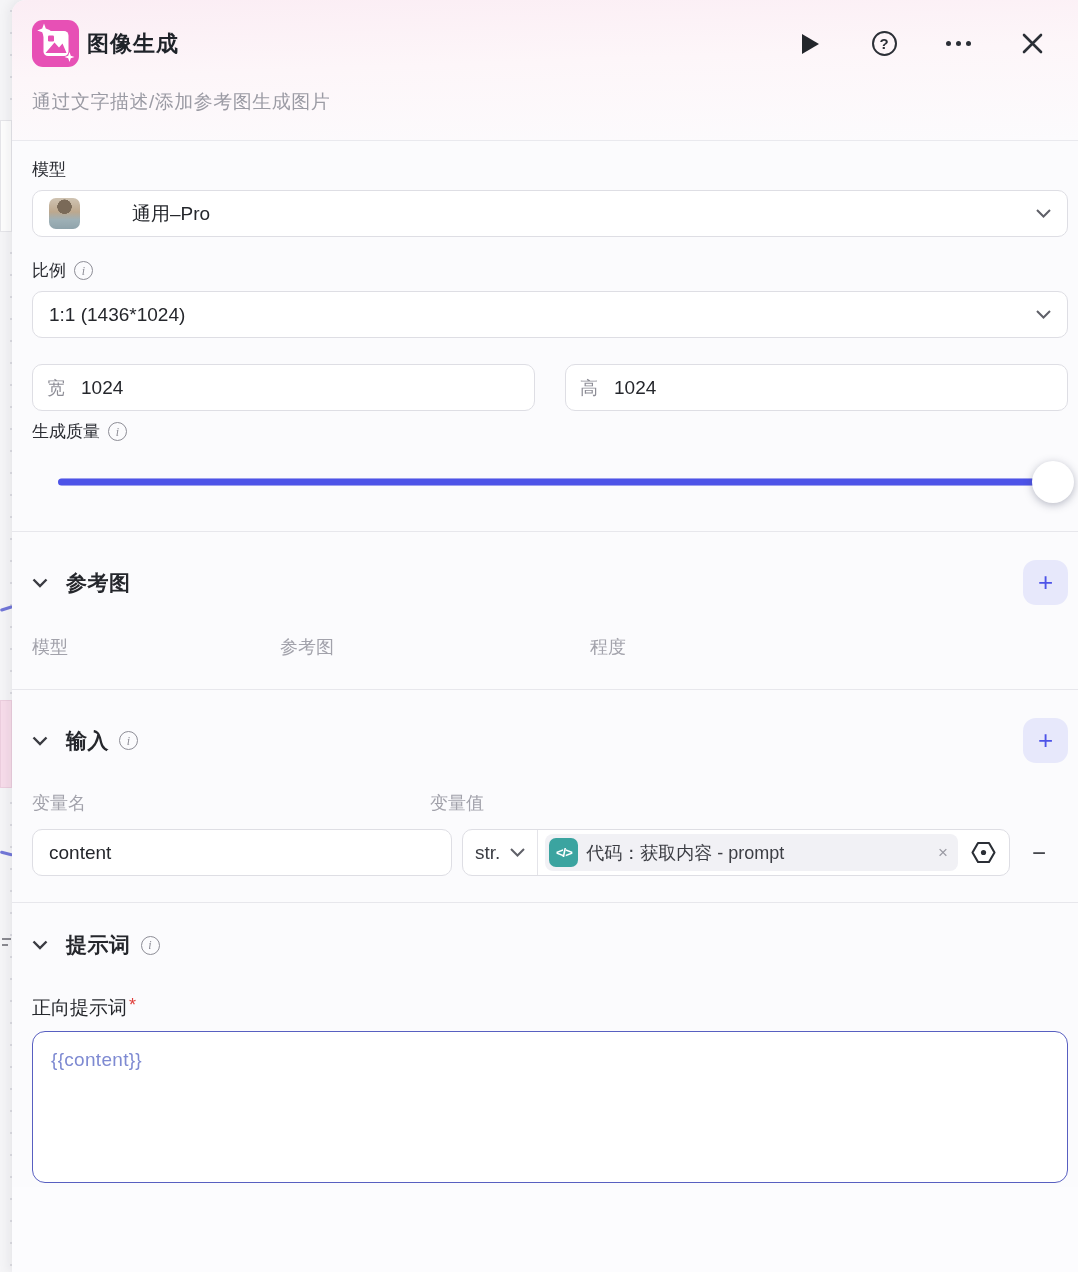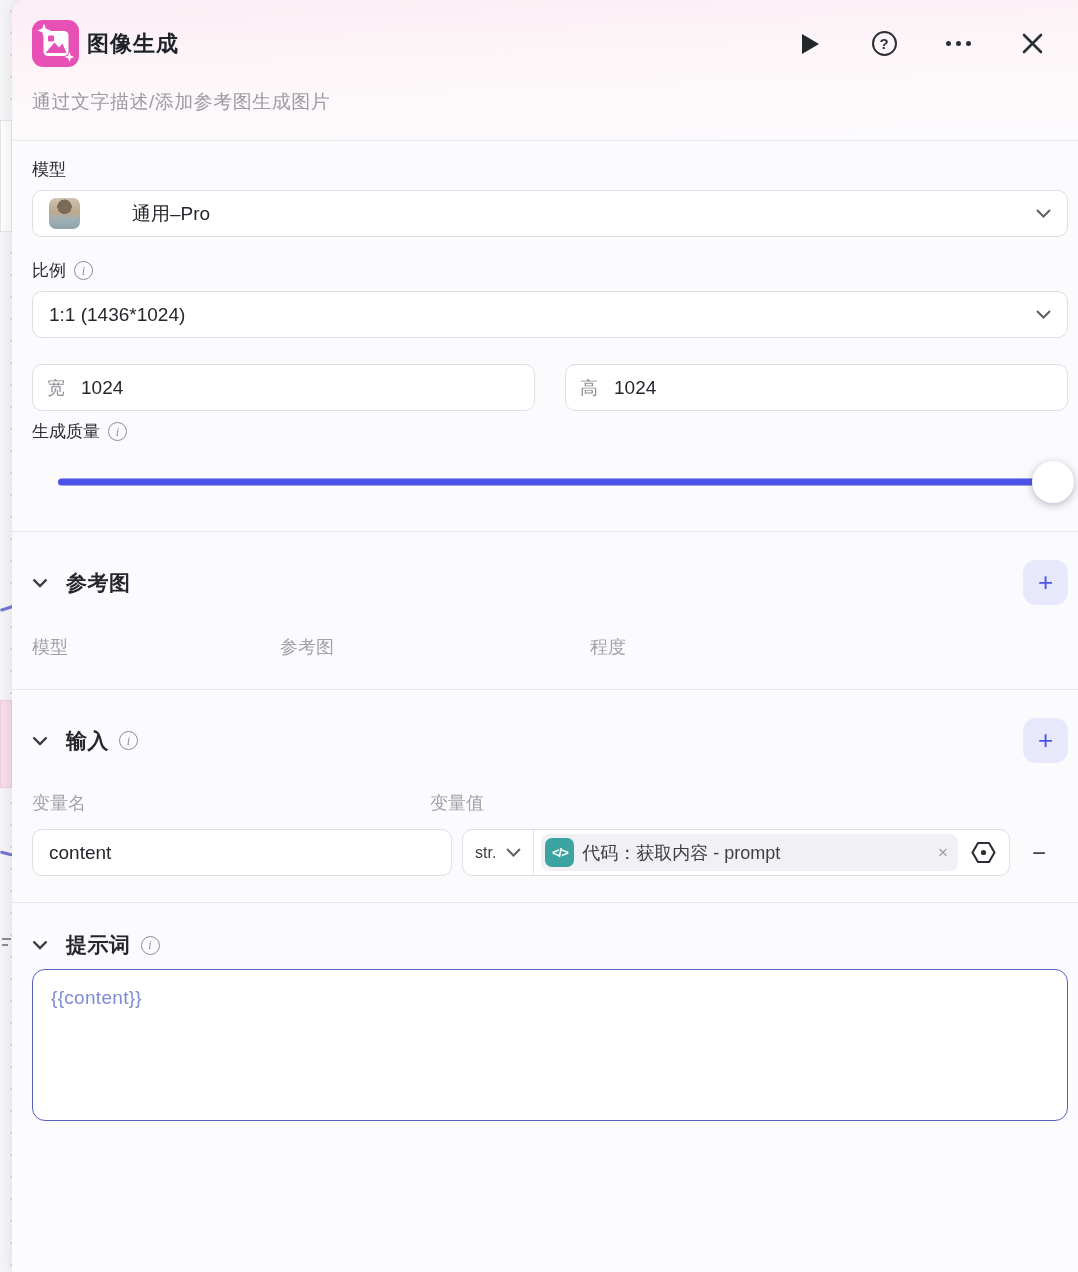--- a/index.html
+++ b/index.html
@@ -100,21 +100,21 @@
   
   .ref-col1 { width:248px; } .ref-col2 { width:310px; }
 
   
   .in-col1 { width:398px; }
   .var-row { display:flex; align-items:center; margin-top:4px; padding-bottom:26px; }
   .var-name { width:420px; height:47px; background:#fff; border:1px solid #dedee4; border-radius:10px; display:flex; align-items:center; padding:0 16px; }
   .var-name input { border:none; outline:none; font-size:19px; color:#25272c; width:100%; background:transparent; font-family:inherit; }
   .var-value { flex:1; margin-left:10px; height:47px; background:#fff; border:1px solid #dedee4; border-radius:10px; display:flex; align-items:center; overflow:hidden; }
   .type-sel { display:flex; align-items:center; gap:10px; padding:0 12px 0 12px; height:100%; cursor:pointer; border-right:1px solid #e4e4e9; }
-  .type-txt { font-size:16px; color:#3c3e44; }
+  .type-txt { font-size:19px; color:#3c3e44; }
   .value-pill { display:flex; align-items:center; background:#f1f1f5; border-radius:8px; height:37px; margin-left:7px; padding:0 10px 0 4px; flex:1; min-width:0; }
   .code-icon { width:29px; height:29px; border-radius:7px; background:#3ba4a0; color:#fff; font-size:13px; font-weight:bold; display:flex; align-items:center; justify-content:center; letter-spacing:-1px; flex:0 0 auto; }
   .pill-label { font-size:18px; color:#3c3e44; margin-left:8px; white-space:nowrap; overflow:hidden; flex:1; }
   .pill-close { font-size:17px; color:#9b9ba4; margin-left:8px; cursor:pointer; flex:0 0 auto; }
   .hex-btn { padding:0 12px; cursor:pointer; display:flex; align-items:center; }
   .row-remove { width:58px; text-align:center; font-size:24px; color:#3c3e44; cursor:pointer; flex:0 0 auto; }
 
   
   .pos-label-row { display:flex; align-items:flex-start; margin-top:36px; font-size:19px; color:#25272c; }
   .req-star { color:#e0403c; font-size:18px; margin-left:2px; }
@@ -283,16 +283,20 @@
   </div>
 
   <div class="sec">
     <div class="sec-hd">
       <svg class="sec-chev" viewBox="0 0 16 10">
           <polyline points="1.5,1.5 8,8 14.5,1.5"></polyline>
         </svg>
       <div class="sec-title">提示词</div>
       <span class="info-icon">i</span>
     </div>
+    <div class="pos-label-row">
+      <span>正向提示词</span>
+      <span class="req-star">*</span>
+    </div>
     <textarea class="prompt-area" spellcheck="false" style="">{{content}}</textarea>
   </div>
 
 </div>
 
 </body></html>

